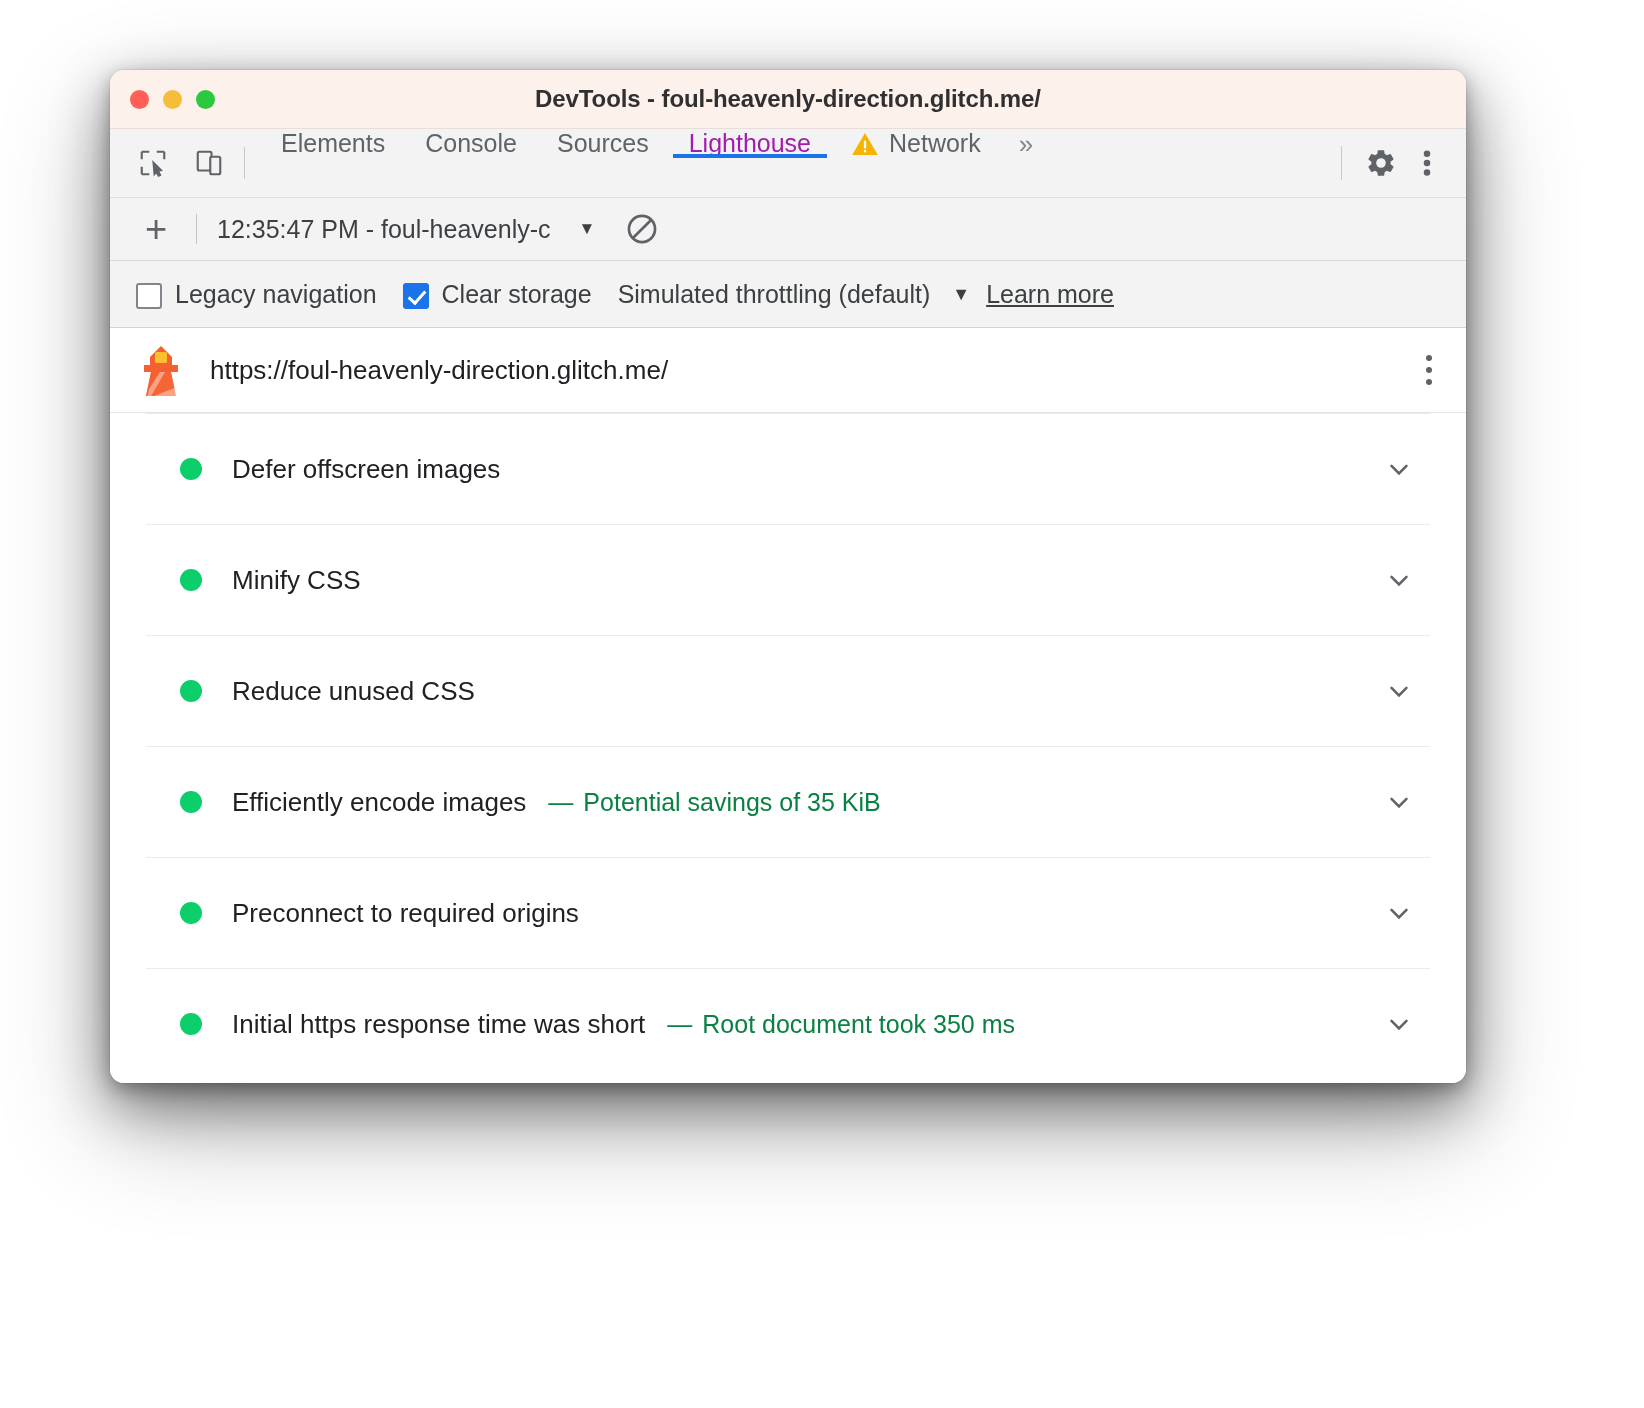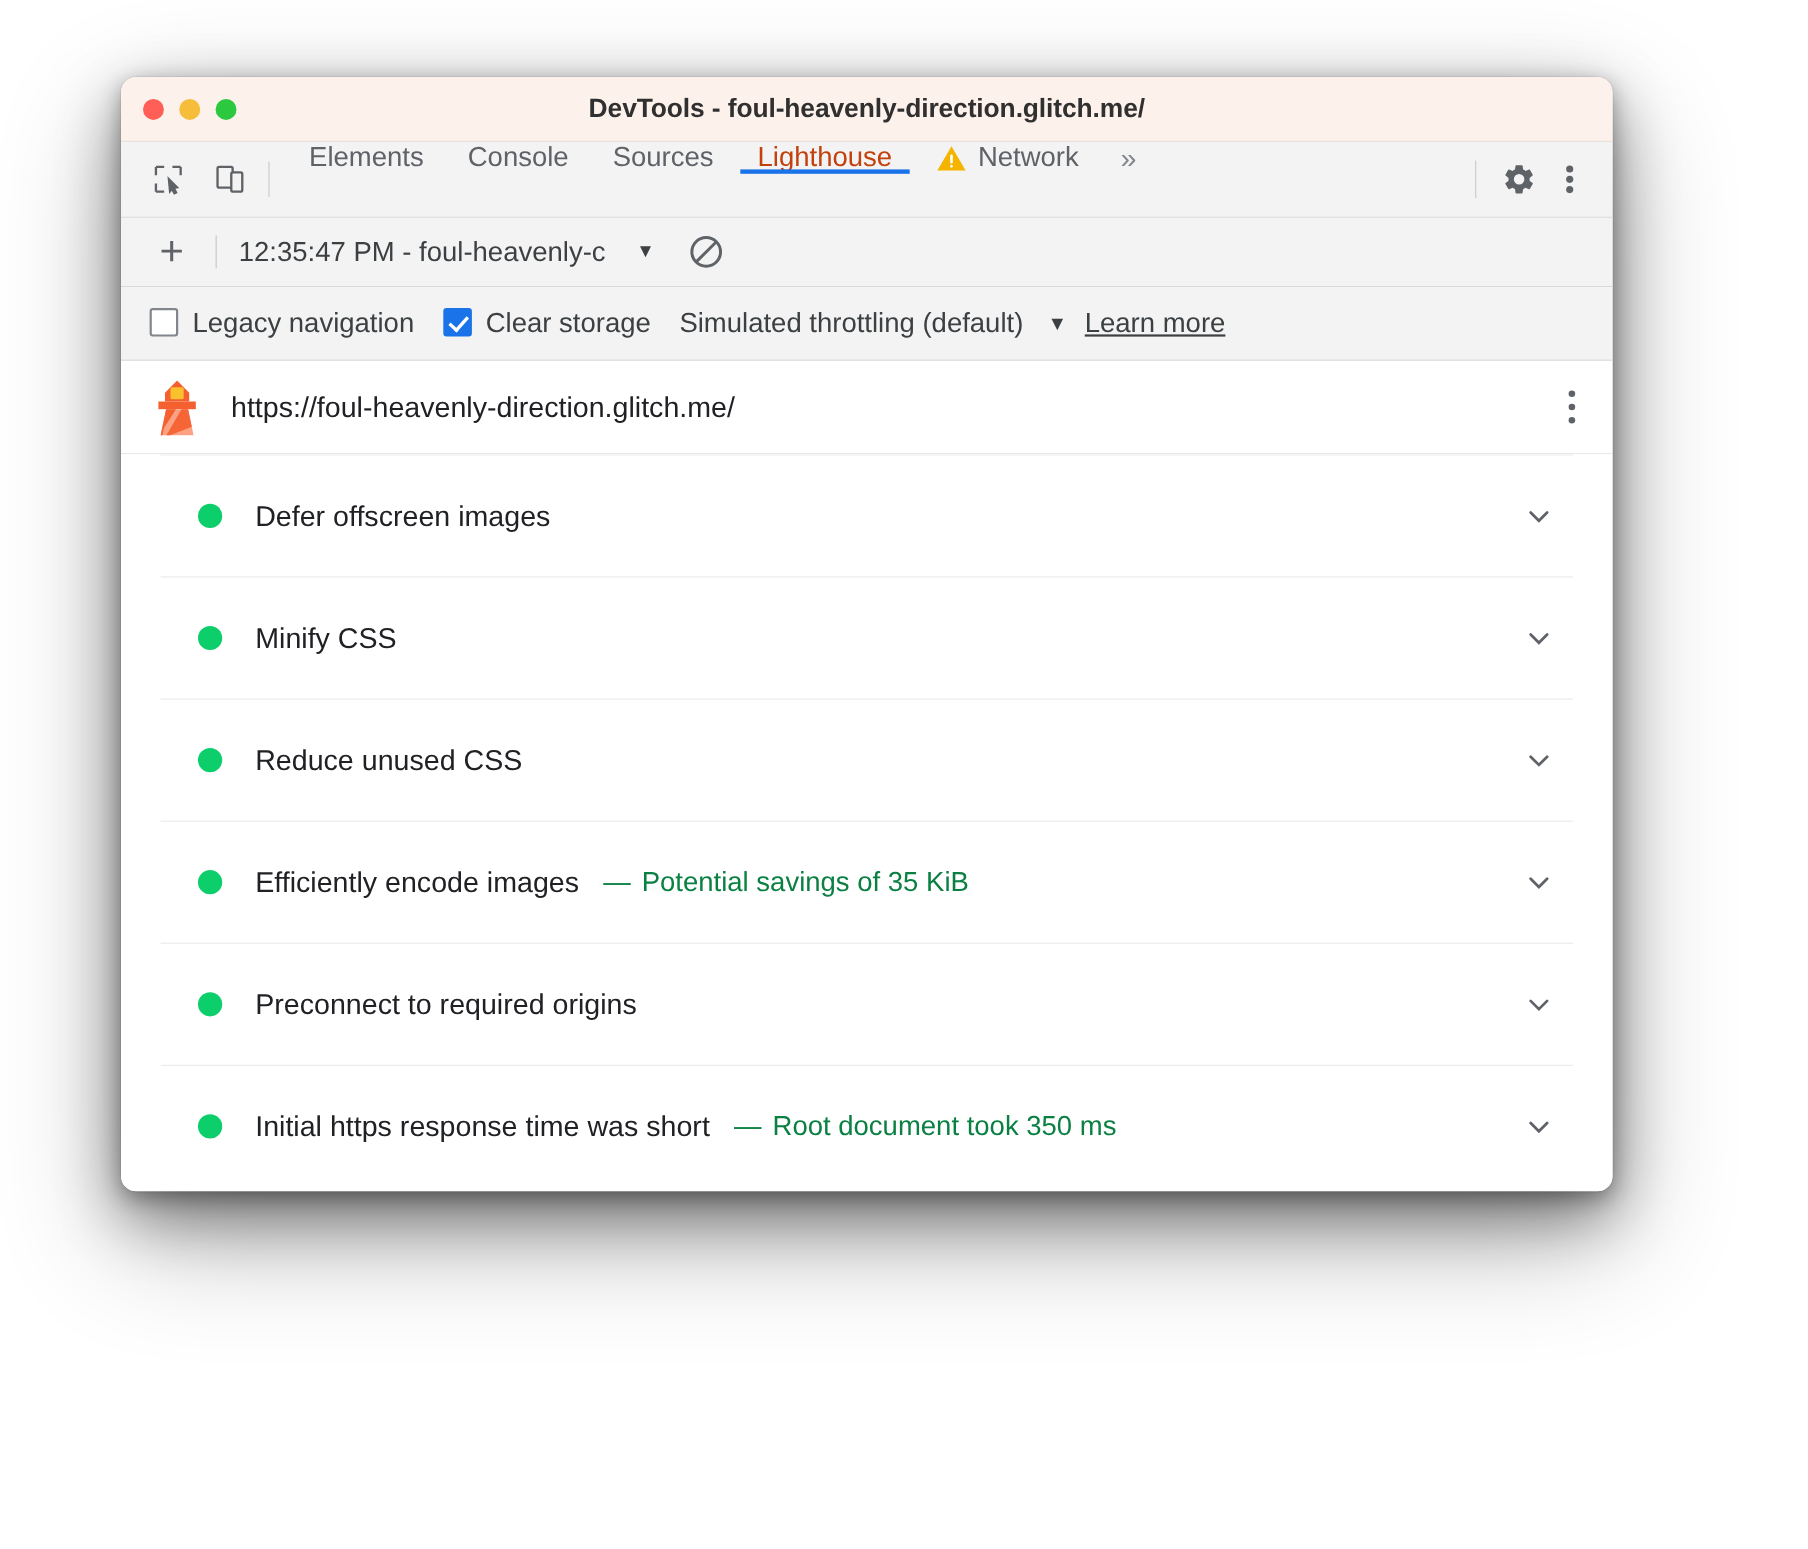--- a/index.html
+++ b/index.html
@@ -98,21 +98,21 @@
   .tab {
     display: flex;
     align-items: center;
     gap: 10px;
     padding: 0 20px;
     font-size: 25px;
     color: #5f6368;
     position: relative;
     white-space: nowrap;
   }
-  .tab.active { color: #c2410c; }
+  .tab.active { color: #a21caf; }
   .tab.active::after {
     content: "";
     position: absolute;
     left: 4px; right: 4px; bottom: 0;
     height: 4px;
     background: #1a73e8;
   }
   .tab-more {
     display: flex; align-items: center;
     padding: 0 18px;
@@ -175,21 +175,21 @@
     display: flex;
     align-items: center;
     border-bottom: 1px solid #d4d4d4;
     padding-left: 26px;
     gap: 0;
     font-size: 25px;
     color: #3c4043;
   }
   .opt {
     display: flex;
-    align-items: flex-start;
+    align-items: flex-end;
     gap: 13px;
     margin-right: 26px;
     white-space: nowrap;
   }
   .cbox {
     width: 26px; height: 26px;
     border: 2px solid #80868b;
     border-radius: 3px;
     background: #fff;
     box-sizing: border-box;

